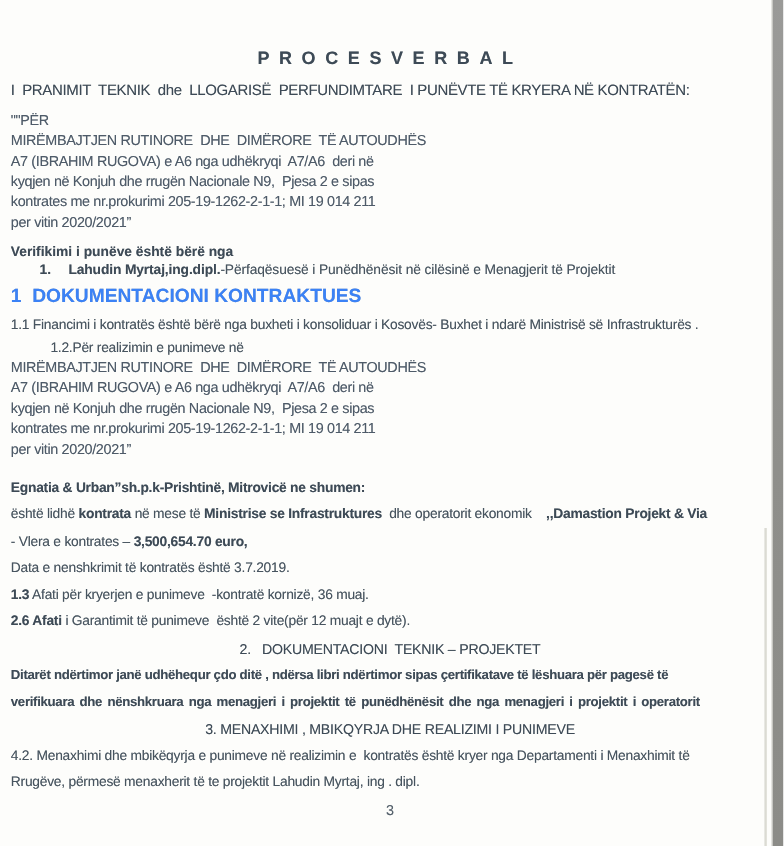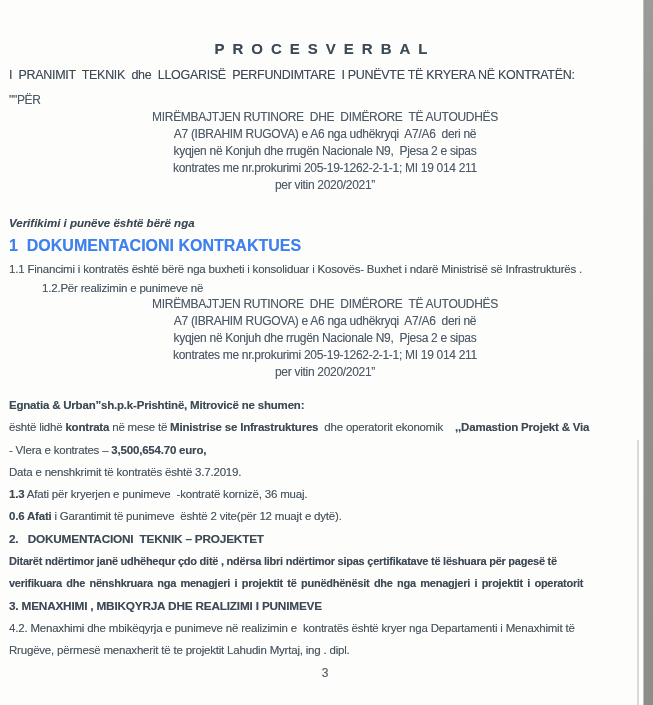--- a/index.html
+++ b/index.html
@@ -18,32 +18,32 @@
     margin-top:40px;text-align:center;
     font-size:15px;font-weight:bold;letter-spacing:8px;
     color:#3d4a56;
   }
   .subtitle{
     margin-top:11px;font-size:12.5px;font-weight:normal;
     letter-spacing:-.3px;color:#3d4a56;
   }
   .quote-open{margin-top:10px;}
   .block{font-size:12px;line-height:17px;letter-spacing:-.3px;color:#4e5b69;}
-  .block div{height:17px;text-align:center;}
+  .block div{height:17px;}
   .b{font-weight:bold;color:#3d4a56;}
-  .h-verif{margin-top:23px;font-size:11.5px;font-weight:bold;color:#3d4a56;font-style:italic;}
+  .h-verif{margin-top:10px;font-size:11.5px;font-weight:bold;color:#3d4a56;}
   .li{margin-top:3px;padding-left:24px;font-size:11.5px;letter-spacing:-.1px;}
   .li-num{display:inline-block;width:24px;font-weight:bold;color:#3d4a56;}
   .h-sec1{margin-top:8px;font-size:16px;font-weight:bold;color:#3b82f6;}
   .p-body{margin-top:8px;font-size:11.5px;letter-spacing:-.2px;}
   .p12{margin-top:7px;margin-left:33px;}
   .block2{margin-top:2px;}
   .para22{margin-top:13px;font-size:11.5px;letter-spacing:-.2px;}
   .para22 .row{height:22.3px;line-height:22.3px;}
-  .h-sec{font-weight:bold;font-size:11.8px;color:#3d4a56;}
+  .h-sec{font-weight:normal;font-size:11.8px;color:#3d4a56;text-align:center;}
   .s2p{font-weight:bold;color:#3d4a56;font-size:11px;letter-spacing:-.25px;}
   .s2p-just{word-spacing:1.6px;}
   .pageno{text-align:center;font-size:12px;color:#55616c;height:22.3px;line-height:22.3px;}
   
   .scan-band{
     position:absolute;right:0;top:0;bottom:0;width:9px;
     background:linear-gradient(180deg,#9a9a98 0%,#8f8f8b 55%,#8c8c88 100%);
     border-left:1px solid #bdbdb9;
   }
   .scan-line{
@@ -66,20 +66,21 @@
     <div class="block">
       <div class="t">MIRËMBAJTJEN RUTINORE  DHE  DIMËRORE  TË AUTOUDHËS</div>
       <div class="t">A7 (IBRAHIM RUGOVA) e A6 nga udhëkryqi  A7/A6  deri në</div>
       <div class="t">kyqjen në Konjuh dhe rrugën Nacionale N9,  Pjesa 2 e sipas</div>
       <div class="t">kontrates me nr.prokurimi 205-19-1262-2-1-1; MI 19 014 211</div>
       <div class="t">per vitin 2020/2021”</div>
     </div>
 
     <div class="h-verif t">Verifikimi i punëve është bërë nga</div>
 
+    <div class="li t"><span class="li-num t">1.</span><span class="b t">Lahudin Myrtaj,ing.dipl.</span><span class="t">-Përfaqësuesë i Punëdhënësit në cilësinë e Menagjerit të Projektit</span></div>
 
     <div class="h-sec1 t">1  DOKUMENTACIONI KONTRAKTUES</div>
 
     <div class="p-body t">1.1 Financimi i kontratës është bërë nga buxheti i konsoliduar i Kosovës- Buxhet i ndarë Ministrisë së Infrastrukturës .</div>
 
     <div class="p-body p12 t">1.2.Për realizimin e punimeve në</div>
 
     <div class="block block2">
       <div class="t">MIRËMBAJTJEN RUTINORE  DHE  DIMËRORE  TË AUTOUDHËS</div>
       <div class="t">A7 (IBRAHIM RUGOVA) e A6 nga udhëkryqi  A7/A6  deri në</div>
@@ -87,21 +88,21 @@
       <div class="t">kontrates me nr.prokurimi 205-19-1262-2-1-1; MI 19 014 211</div>
       <div class="t">per vitin 2020/2021”</div>
     </div>
 
     <div class="para22">
       <div class="row b t">Egnatia &amp; Urban”sh.p.k-Prishtinë, Mitrovicë ne shumen:</div>
       <div class="row t"><span class="t">është lidhë </span><span class="b t">kontrata </span><span class="t">në mese të </span><span class="b t">Ministrise se Infrastruktures </span><span class="t"> dhe operatorit ekonomik    </span><span class="b t">,,Damastion Projekt &amp; Via</span></div>
       <div class="row t"><span class="t">- Vlera e kontrates – </span><span class="b t">3,500,654.70 euro,</span></div>
       <div class="row t">Data e nenshkrimit të kontratës është 3.7.2019.</div>
       <div class="row t"><span class="b t">1.3</span><span class="t"> Afati për kryerjen e punimeve  -kontratë kornizë, 36 muaj.</span></div>
-      <div class="row t"><span class="b t">0.6 Afati</span><span class="t"> i Garantimit të punimeve  është 2 vite(për 12 muajt e dytë).</span></div>
+      <div class="row t"><span class="b t">2.6 Afati</span><span class="t"> i Garantimit të punimeve  është 2 vite(për 12 muajt e dytë).</span></div>
       <div class="row h-sec t">2.   DOKUMENTACIONI  TEKNIK – PROJEKTET</div>
       <div class="row s2p t">Ditarët ndërtimor janë udhëhequr çdo ditë , ndërsa libri ndërtimor sipas çertifikatave të lëshuara për pagesë të</div>
       <div class="row s2p s2p-just t">verifikuara dhe nënshkruara nga menagjeri i projektit të punëdhënësit dhe nga menagjeri i projektit i operatorit</div>
       <div class="row h-sec t">3. MENAXHIMI , MBIKQYRJA DHE REALIZIMI I PUNIMEVE</div>
       <div class="row t">4.2. Menaxhimi dhe mbikëqyrja e punimeve në realizimin e  kontratës është kryer nga Departamenti i Menaxhimit të</div>
       <div class="row t">Rrugëve, përmesë menaxherit të te projektit Lahudin Myrtaj, ing . dipl.</div>
       <div class="pageno t">3</div>
     </div>
 
   </div>

